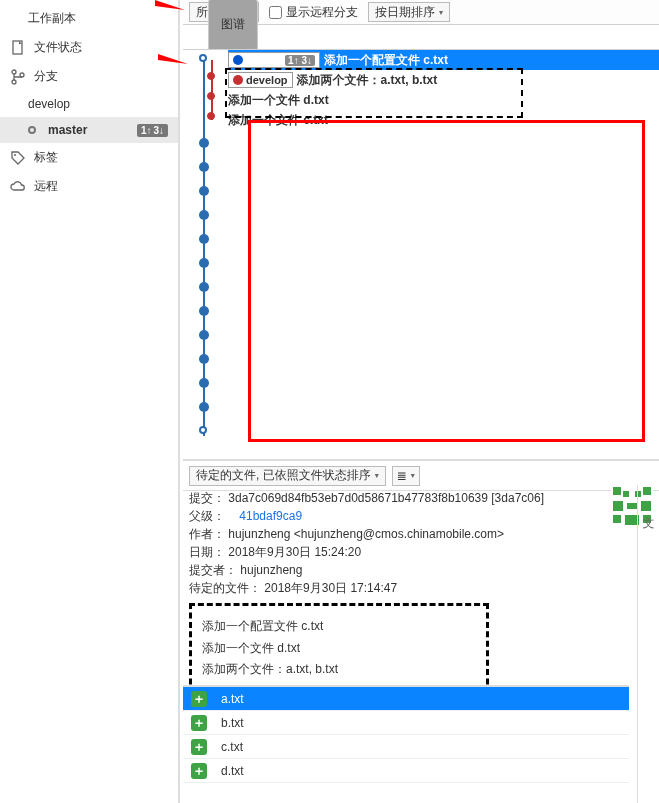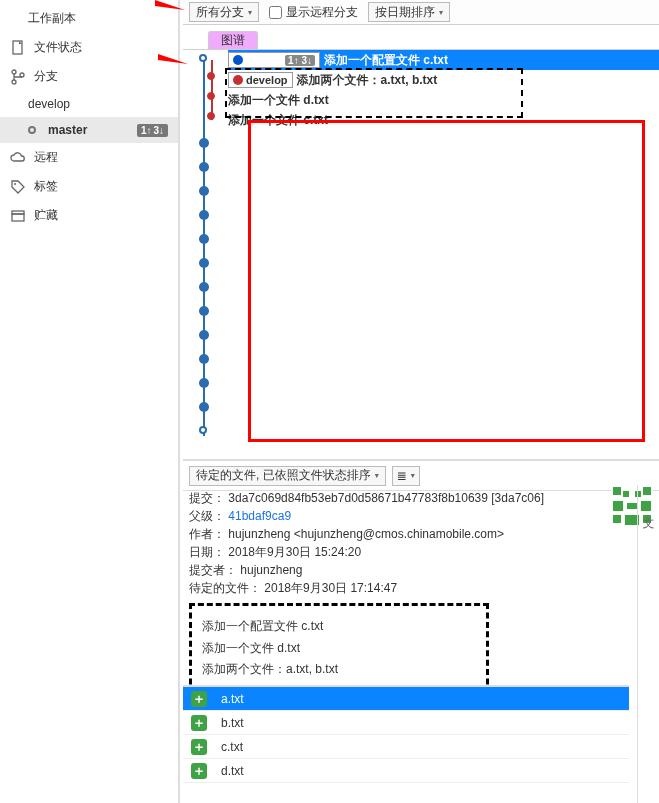--- a/index.html
+++ b/index.html
@@ -7,21 +7,21 @@
 
   
   .topbar { position: absolute; left: 183px; top: 0; right: 0; height: 25px; border-bottom: 1px solid #d0d0d0; display: flex; align-items: center; gap: 10px; padding-left: 6px; background: #fdfdfd; }
   .dropdown { border: 1px solid #bbb; background: #f7f7f7; padding: 1px 6px; display: inline-flex; align-items: center; gap: 4px; height: 20px; cursor: pointer; }
   .dropdown .chev { font-size: 8px; color: #666; }
   .chkwrap { display: inline-flex; align-items: center; gap: 4px; }
   .chkwrap input { margin: 0; }
 
   
   .tabrow { position: absolute; left: 183px; top: 25px; right: 0; height: 25px; border-bottom: 1px solid #d0d0d0; display: flex; align-items: flex-end; padding-left: 25px; }
-  .tab { border: 1px solid #ccc; border-bottom: none; background: #f0abfc; padding: 0 12px; border-radius: 3px 3px 0 0; }
+  .tab { border: 1px solid #ccc; border-bottom: none; background: #a3a3a3; padding: 16px 12px; border-radius: 3px 3px 0 0; }
 
   
   .sidebar { position: absolute; left: 0; top: 0; width: 180px; bottom: 0; border-right: 2px solid #ddd; background: #fff; padding-top: 4px; }
   .side-item { display: flex; align-items: center; gap: 8px; padding: 6px 10px; cursor: pointer; }
   .side-item.sub { padding-left: 28px; }
   .side-item.selected { background: #e9e9e9; font-weight: bold; }
   .side-icon { width: 16px; height: 16px; display: inline-flex; align-items: center; justify-content: center; }
   .side-label { flex: 1; }
   .badge { background: #777; color: #fff; font-size: 10px; padding: 1px 4px; border-radius: 2px; display: inline-flex; gap: 2px; }
   .bullet { width: 8px; height: 8px; border: 2px solid #777; border-radius: 50%; display: inline-block; margin-right: 4px; }
@@ -45,21 +45,21 @@
   .btag-dot.blue { background:#0055cc; }
   .btag-dot.red { background:#c53030; }
   .commit-msg { white-space: nowrap; }
 
   .dashed-box1 { position:absolute; border:2px dashed #000; pointer-events:none; }
   .red-box { position:absolute; border:3px solid red; pointer-events:none; }
 
   
   .lower-toolbar { position:absolute; left:183px; top:459px; right:0; height:32px; border-top:2px solid #ddd; border-bottom:1px solid #ddd; display:flex; align-items:center; padding:0 6px; gap:6px; }
   .details { position:absolute; left:183px; top:485px; right:30px; line-height:1.5; padding:4px 6px; font-size:12px; }
-  .details a { color:#1a73e8; text-decoration:none; }
+  .details a { color:#1a73e8; text-decoration:none;margin-left:11px; }
   .msg-box { border:3px dashed #000; margin-top:6px; padding:10px; width:300px; line-height:1.8; }
   .avatar-box { position:absolute; right:6px; top:485px; width:42px; height:42px; background:#fff; }
   .rightrail { position:absolute; right:0; top:485px; bottom:0; width:22px; border-left:1px solid #ddd; display:flex; flex-direction:column; align-items:center; gap:20px; padding-top:30px; color:#666; }
 
   
   .file-section { position:absolute; left:183px; top:685px; right:30px; bottom:0; border-top:2px solid #ddd; }
   .file-row { display:flex; align-items:center; height:24px; padding:0 8px; gap:14px; border-bottom:1px solid #eee; }
   .file-row.selected { background:#0a84ff; color:#fff; }
   .file-icon { width:16px; height:16px; display:inline-flex; align-items:center; justify-content:center; border-radius:3px; }
   .file-icon.add { background:#3fa244; color:#fff; font-weight:bold; font-size:13px; }
@@ -121,45 +121,36 @@
     <span class="side-label">master</span>
     <span class="badge">
       <span>1↑</span>
         <span>3↓</span>
     </span>
   </div>
 
   <div class="side-item">
     <span class="side-icon">
       <svg width="16" height="16" viewBox="0 0 16 16">
-          <path d="M4 11a3 3 0 010-6 4 4 0 017.5 1A2.5 2.5 0 0112 11H4z" fill="none" stroke="#666" stroke-width="1.3"></path>
-        </svg>
-    </span>
-    <span class="side-label">远程</span>
-  </div>
-
-  <div class="side-item">
-    <span class="side-icon">
-      <svg width="16" height="16" viewBox="0 0 16 16">
           <path d="M2 2 H8 L14 8 L8 14 L2 8 Z" fill="none" stroke="#666" stroke-width="1.3"></path>
           <circle cx="5" cy="5" r="1" fill="#666"></circle>
         </svg>
     </span>
     <span class="side-label">标签</span>
   </div>
 
   <div class="side-item">
     <span class="side-icon">
       <svg width="16" height="16" viewBox="0 0 16 16">
-          <rect x="2" y="6" width="12" height="7" fill="none" stroke="#666" stroke-width="1.3"></rect>
-          <rect x="2" y="3" width="12" height="3" fill="none" stroke="#666" stroke-width="1.3"></rect>
-        </svg>
-    </span>
-    <span class="side-label">贮藏</span>
-  </div>
+          <path d="M4 11a3 3 0 010-6 4 4 0 017.5 1A2.5 2.5 0 0112 11H4z" fill="none" stroke="#666" stroke-width="1.3"></path>
+        </svg>
+    </span>
+    <span class="side-label">远程</span>
+  </div>
+
 </div>
 
 <div class="graph">
   <div class="graph-gutter" style="position:absolute;left:0;top:0;height:400px;">
     <div class="mainline" style="top:6px;height:380px;"></div>
     <div class="dot open" style="top:4px;"></div>
     <div class="sideline"></div>
     <div class="sidedot" style="top:22px;"></div>
     <div class="sidedot" style="top:42px;"></div>
     <div class="sidedot" style="top:62px;"></div>

